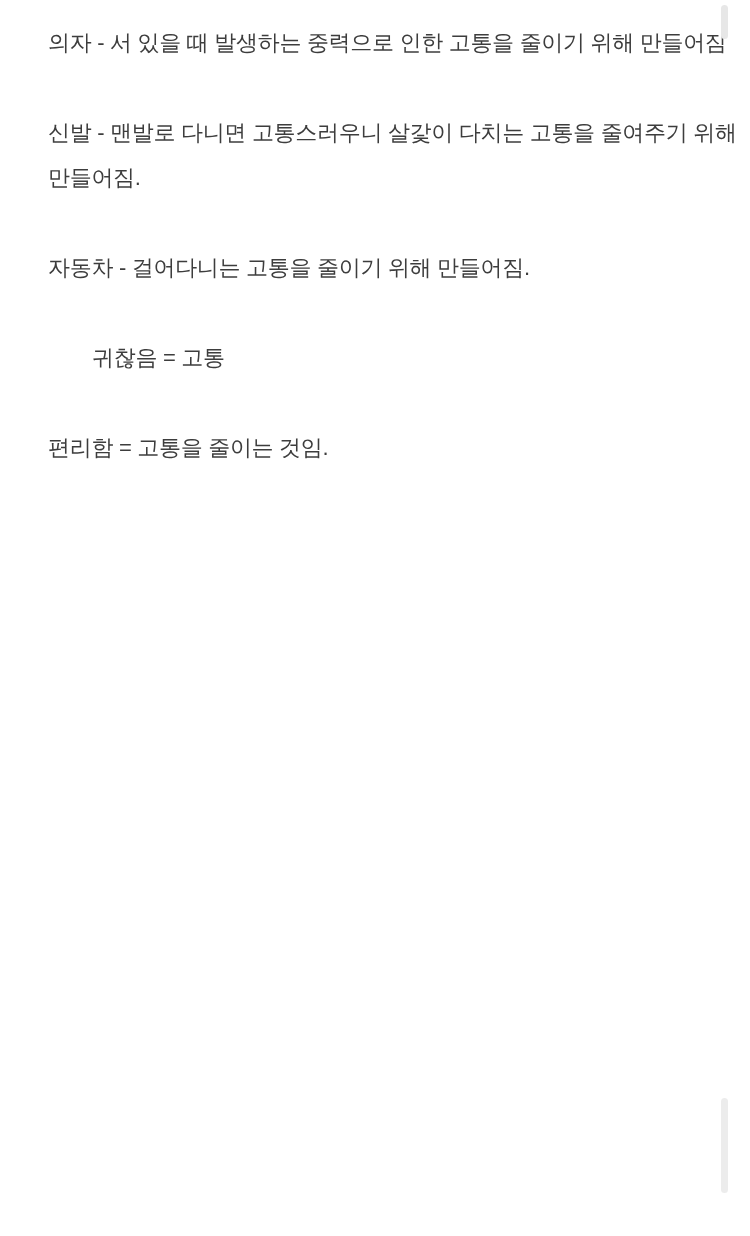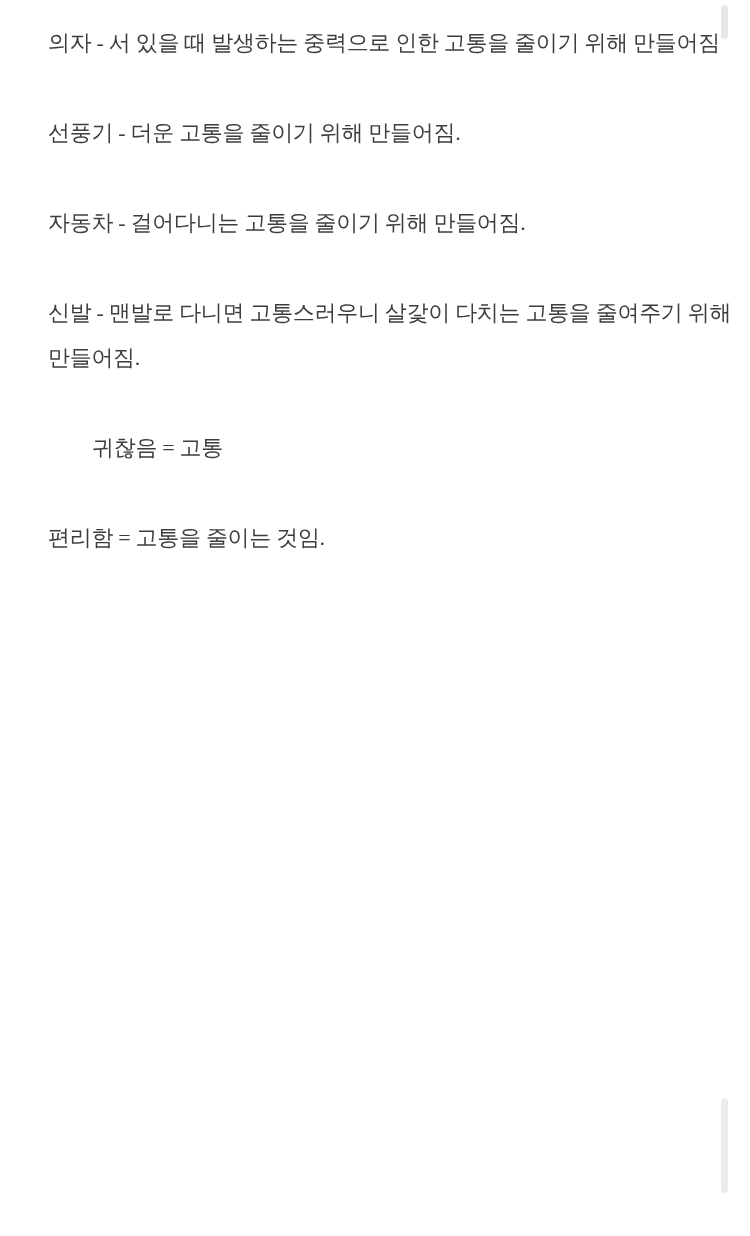--- a/index.html
+++ b/index.html
@@ -18,21 +18,20 @@
   .doc {
     padding: 20px 40px 40px 48px;
     font-size: 22px;
     line-height: 45px;
     color: #3d3d3d;
     letter-spacing: -0.3px;
   }
   .doc p {
     margin: 0 0 45px 0;
     white-space: nowrap;
-    font-family: Liberation Serif, serif;
   }
   .doc p.extra-gap {
     margin-top: 45px;
     margin-left: 44px;
   }
   .scroll-thumb {
     position: absolute;
     right: 22px;
     width: 7px;
     border-radius: 4px;
@@ -47,21 +46,20 @@
     top: 1098px;
     height: 95px;
   }
 </style>
 </head>
 <body>
 
 <div class="page">
   <div class="doc">
       <p>의자 - 서 있을 때 발생하는 중력으로 인한 고통을 줄이기 위해 만들어짐</p>
-      <p>선풍기 - 더운 고통을 줄이기 위해 만들어짐.</p>
+      <p>신발 - 맨발로 다니면 고통스러우니 살갗이 다치는 고통을 줄여주기 위해<br>만들어짐.</p>
       <p>자동차 - 걸어다니는 고통을 줄이기 위해 만들어짐.</p>
-      <p>신발 - 맨발로 다니면 고통스러우니 살갗이 다치는 고통을 줄여주기 위해<br>만들어짐.</p>
       <p class="extra-gap">귀찮음 = 고통</p>
       <p>편리함 = 고통을 줄이는 것임.</p>
     </div>
   <div class="scroll-thumb top"></div>
   <div class="scroll-thumb bottom"></div>
 </div>
 
 </body></html>

